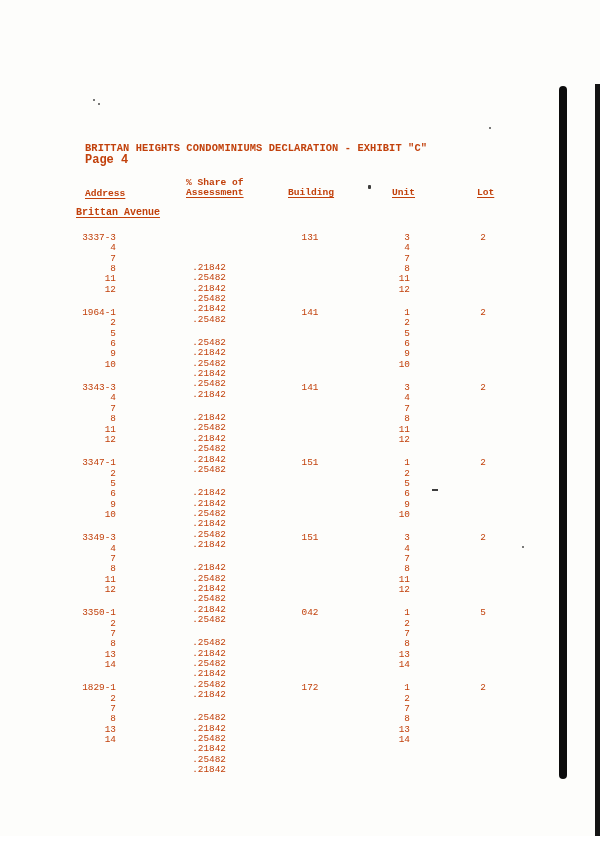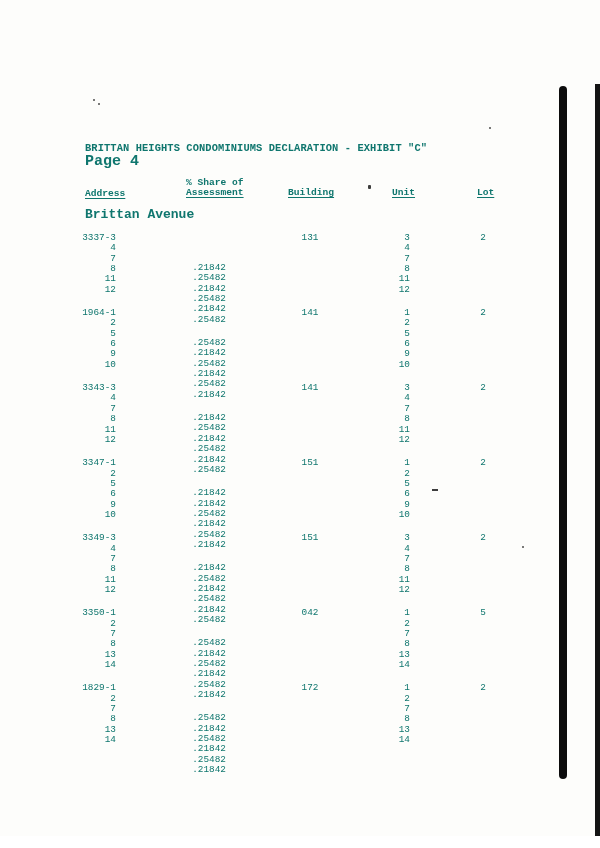--- a/index.html
+++ b/index.html
@@ -7,54 +7,55 @@
     padding: 0;
     background: #ffffff;
   }
   .page {
     position: relative;
     width: 600px;
     height: 836px;
     background: #fdfdfb;
     overflow: hidden;
     font-family: "Liberation Mono", "DejaVu Sans Mono", monospace;
-    color: #0f766e;
+    color: #c2410c;
   }
   .doc-title {
     position: absolute;
     left: 85px;
     top: 142px;
     font-size: 10.4px;
     font-weight: bold;
     letter-spacing: 0.1px;
     white-space: nowrap;
   }
   .page-num {
     position: absolute;
     left: 85px;
     top: 153px;
-    font-size: 15px;
+    font-size: 12px;
     font-weight: bold;
   }
   .hdr {
     position: absolute;
     font-size: 9.6px;
     font-weight: bold;
     white-space: nowrap;
   }
   .underlined {
     text-decoration: underline;
     text-underline-offset: 2px;
   }
   .section-heading {
     position: absolute;
-    left: 85px;
+    left: 76px;
     top: 207px;
-    font-size: 13px;
+    font-size: 10px;
     font-weight: bold;
+    text-decoration: underline;
     text-underline-offset: 2px;
     white-space: nowrap;
   }
   .groups {
     position: absolute;
     left: 78px;
     top: 229px;
     width: 414px;
     padding-top: 4px;
   }

